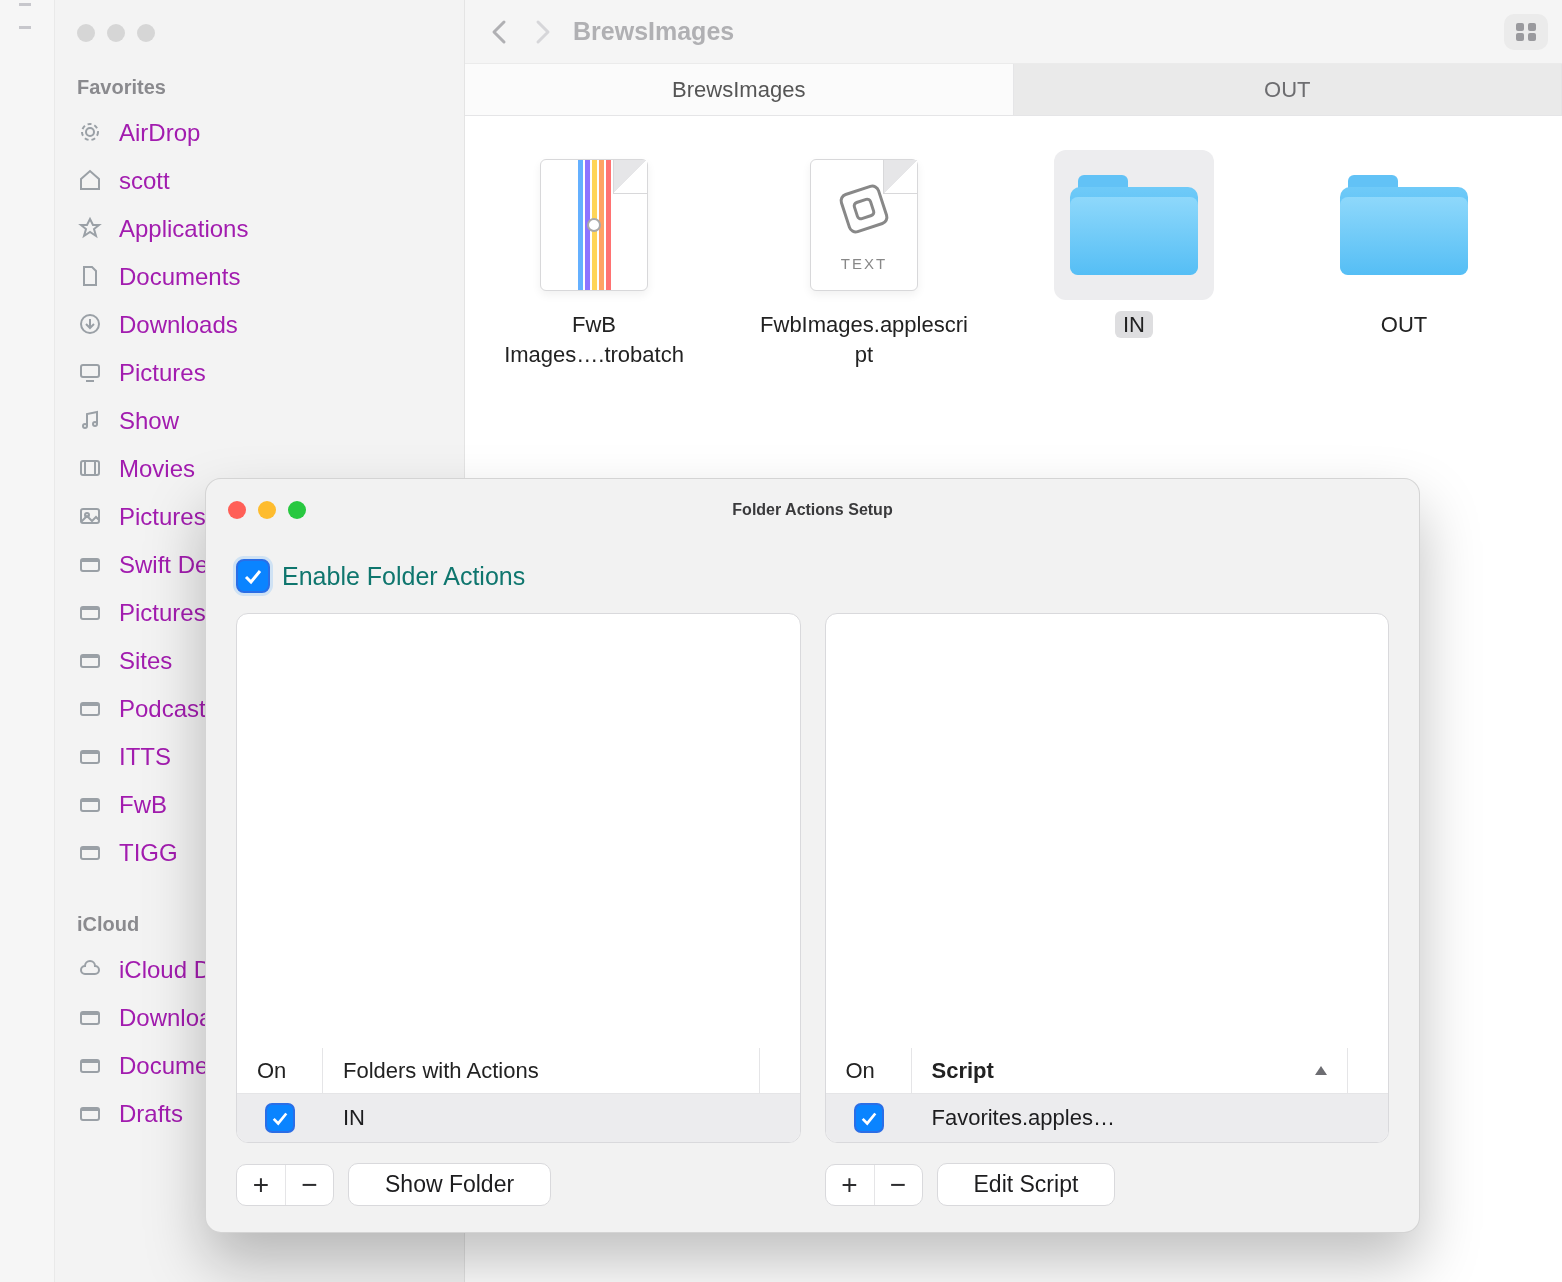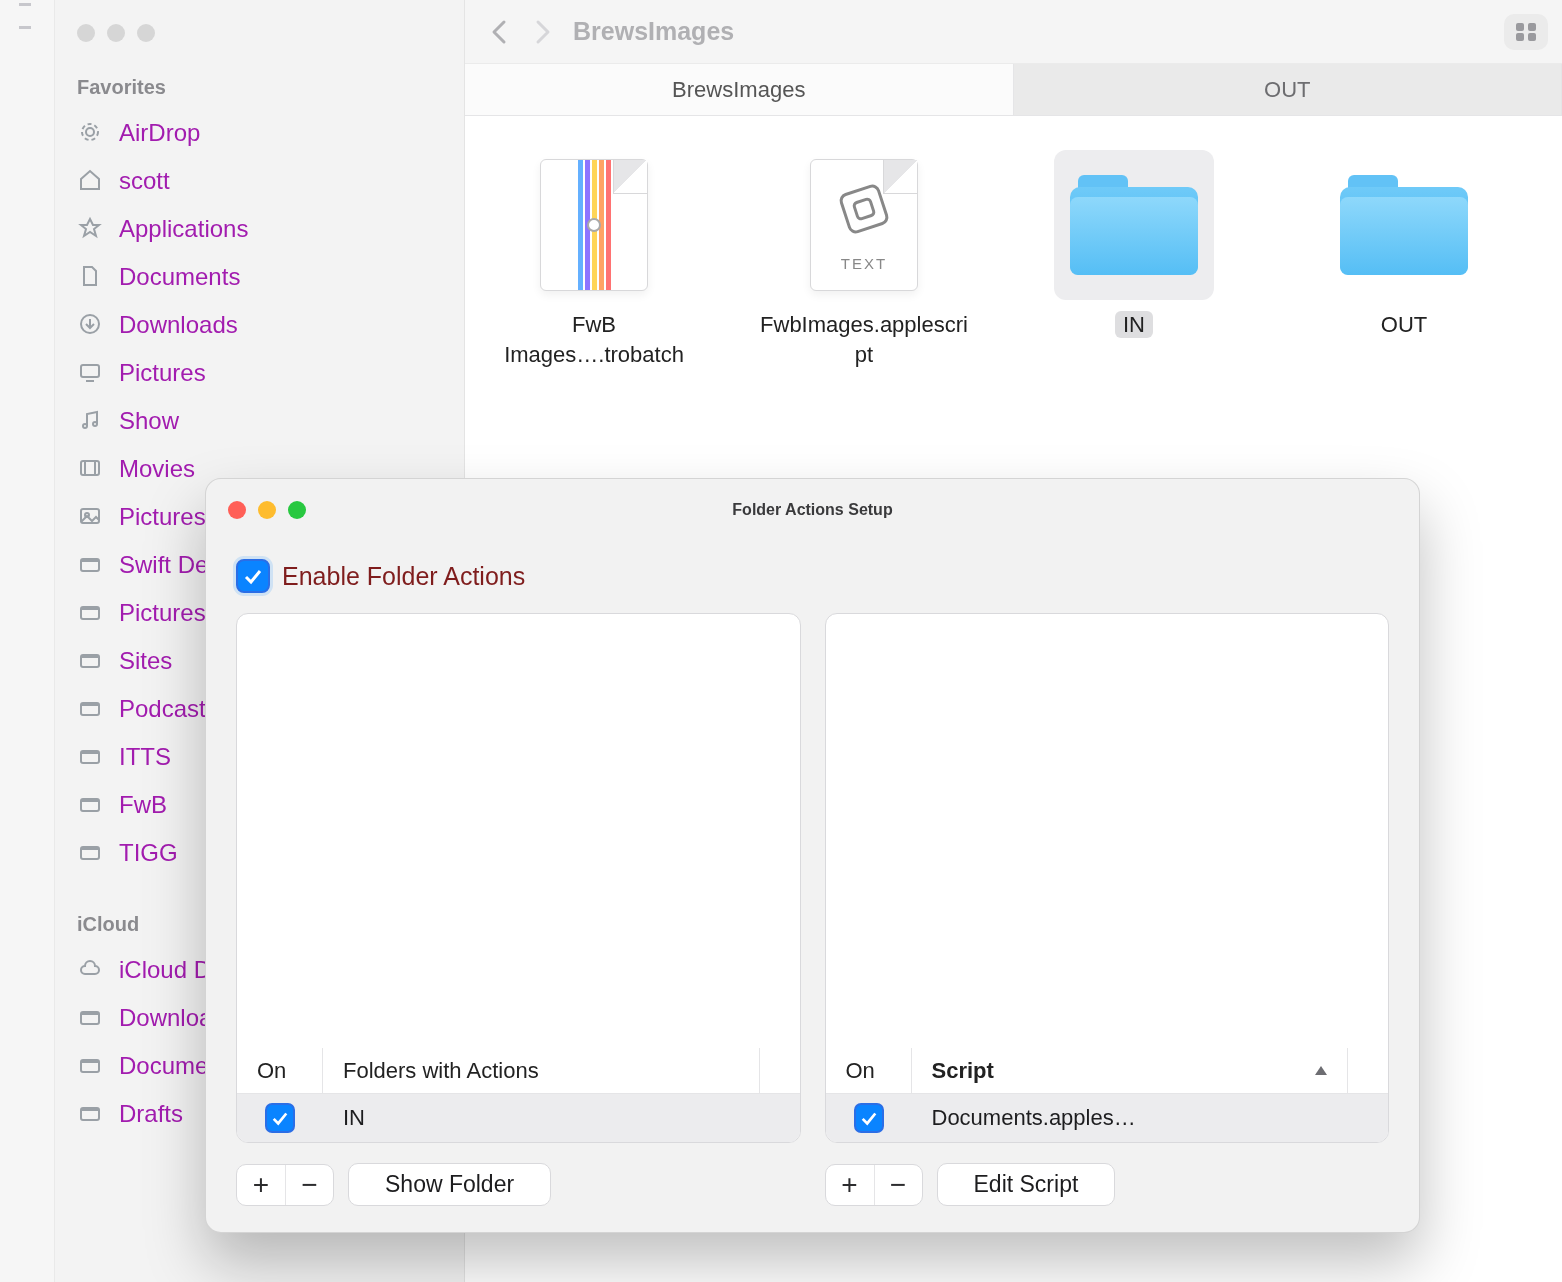--- a/index.html
+++ b/index.html
@@ -231,21 +231,21 @@
     text-align: center;
     font-size: 16px; font-weight: 700;
     color: #3a3a3c;
   }
 
   .fas-enable {
     display: flex; align-items: center;
     gap: 12px;
     padding: 18px 30px 20px 30px;
     font-size: 25px;
-    color: #7f1d1d;
+    color: #0f766e;
   }
   .chk {
     width: 30px; height: 30px;
     border-radius: 7px;
     background: #0a84ff;
     border: 2px solid #2b6ee6;
     display: flex; align-items: center; justify-content: center;
   }
   .chk svg { stroke: #fff; stroke-width: 3; fill: none; }
   .chk.big { width: 34px; height: 34px; border-radius: 8px; box-shadow: 0 0 0 3px rgba(10,132,255,0.15); }
@@ -673,21 +673,21 @@
         <div class="ph-col" style="width:34px"></div>
       </div>
       <div class="panel-row">
         <div class="pr-on">
           <div class="chk">
             <svg width="18" height="18" viewBox="0 0 20 20">
                 <path d="M3 11 L8 16 L17 5"></path>
               </svg>
           </div>
         </div>
-        <div class="pr-txt">Documents.apples…</div>
+        <div class="pr-txt">Favorites.apples…</div>
       </div>
     </div>
   </div>
 
   <div class="fas-footer">
     <div class="foot-group">
       <div class="pm-group">
         <div class="pm-btn">+</div>
         <div class="pm-btn">−</div>
       </div>

